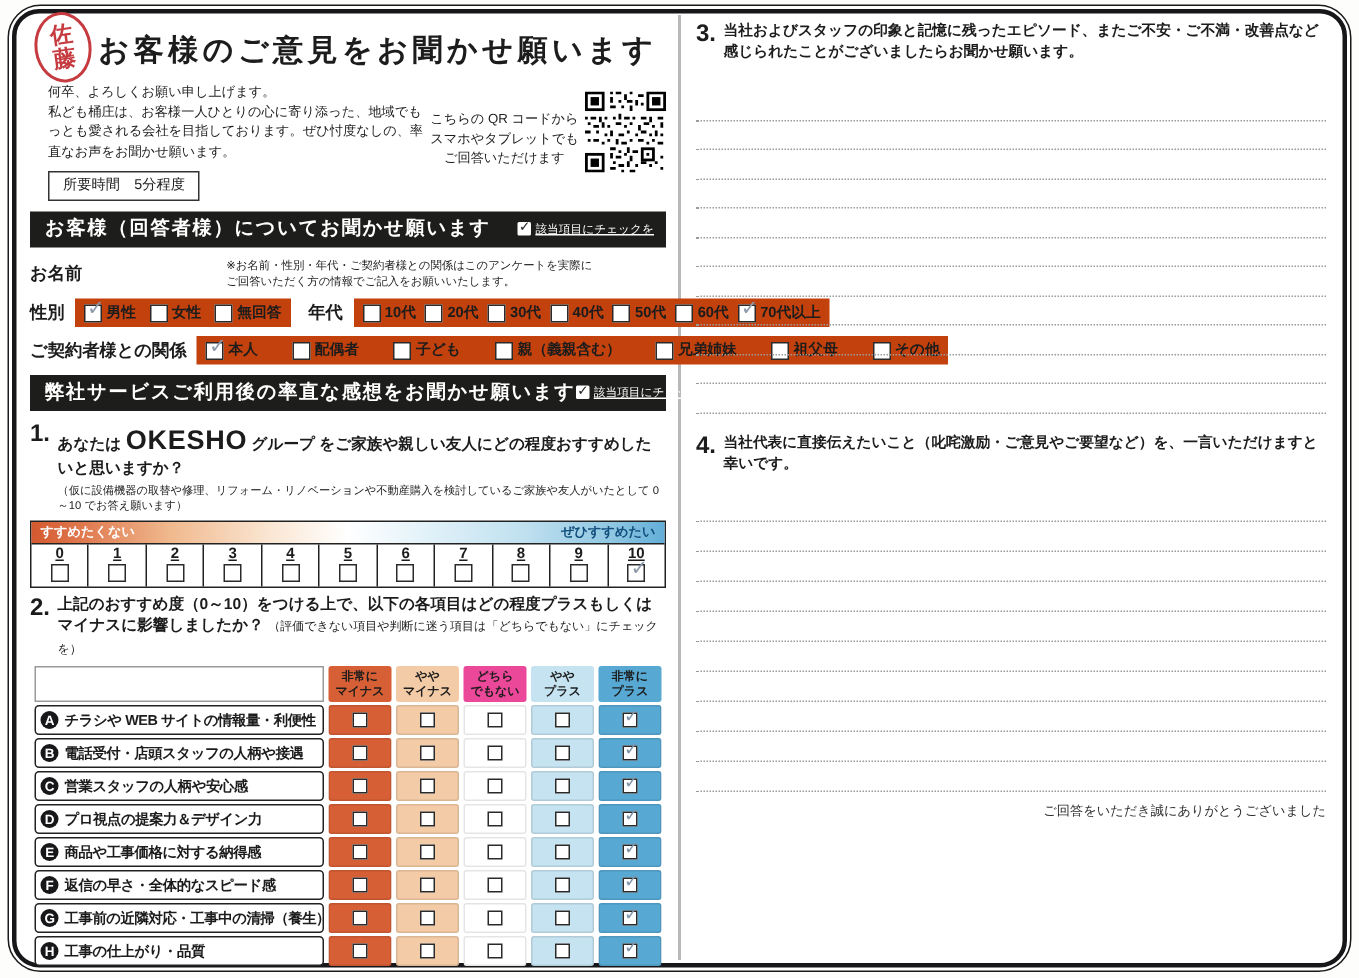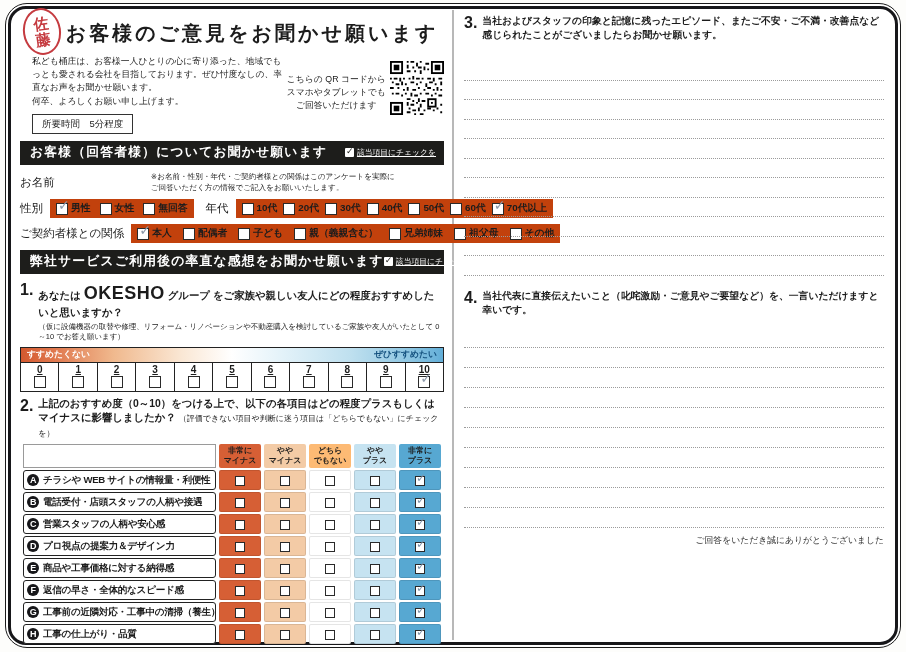--- a/index.html
+++ b/index.html
@@ -31,21 +31,21 @@
   .qr-box { width:54px; height:54px; margin:6px 0 0 4px; flex:none; }
 
   .sec-bar { display:flex; justify-content:space-between; align-items:center;
     background:#1d1d1b; color:#fff; padding:3px 8px 4px 10px; margin-top:7px; }
   .sec-bar .t { font-size:12.8px; font-weight:bold; letter-spacing:1.2px; white-space:nowrap; }
   .sec-badge { display:flex; align-items:center; gap:3px; font-size:7.8px; flex:none;text-decoration:underline; }
   .mini-cb { width:9px; height:9px; background:#fff; border-radius:1px; position:relative; flex:none; }
   .mini-cb::after { content:"✓"; color:#1d1d1b; font-size:9px; font-weight:bold; position:absolute; left:1px; top:-2px; }
 
   .row { display:flex; align-items:center; margin-top:6px; }
-  .fld-label { font-size:11.5px; font-weight:normal; white-space:nowrap; }
+  .fld-label { font-size:11.5px; font-weight:bold; white-space:nowrap; }
   .name-note { font-size:7.6px; line-height:1.45; margin-left:96px; }
   .opt-group { background:#c2410c; padding:3px 6px; display:flex; gap:9px; align-items:center; margin-left:7px; }
   .opt { display:flex; align-items:center; gap:3px; font-size:9.8px; font-weight:bold; white-space:nowrap; }
   .cb { width:12px; height:12px; border:1.3px solid #2a2a2a; background:#fff; position:relative; flex:none; }
   .cb.checked::after { content:"✓"; position:absolute; left:1px; top:-7px; font-size:14px; font-weight:bold; color:#8d9aab; }
   .cb.sm { width:10px; height:10px; }
   .cb.sm.checked::after { font-size:12px; top:-6px; left:0; color:#7f94a9; }
 
   .qblock { display:flex; gap:5px; margin-top:7px; }
   .qnum { font-size:16px; font-weight:800; line-height:1; padding-top:1px; }
@@ -93,22 +93,22 @@
   <span>佐</span>
   <span>藤</span>
 </div>
 
 <div class="col-left">
 
   <div class="page-title">お客様のご意見をお聞かせ願います</div>
 
   <div class="intro-row">
     <div class="intro-text">
+      <div>何卒、よろしくお願い申し上げます。</div>
       <div>私ども桶庄は、お客様一人ひとりの心に寄り添った、地域でもっとも愛される会社を目指しております。ぜひ忖度なしの、率直なお声をお聞かせ願います。</div>
-      <div>何卒、よろしくお願い申し上げます。</div>
       <div class="duration">所要時間　5分程度</div>
     </div>
     <div class="qr-note">
       <div>こちらの QR コードから</div>
       <div>スマホやタブレットでも</div>
       <div>ご回答いただけます</div>
     </div>
     <svg class="qr-box" viewBox="0 0 29 29" xmlns="http://www.w3.org/2000/svg">
       <rect width="29" height="29" fill="#fff"></rect>
       <rect x="0" y="0" width="7" height="7" fill="#000"></rect>
@@ -187,21 +187,21 @@
         </label>
       <label class="opt">
           <span class="cb checked"></span>
           <span>70代以上</span>
         </label>
     </span>
   </div>
 
   <div class="row">
     <span class="fld-label">ご契約者様との関係</span>
-    <span class="opt-group" style="gap:11px">
+    <span class="opt-group" style="gap:23px">
       <label class="opt">
           <span class="cb checked"></span>
           <span>本人</span>
         </label>
       <label class="opt">
           <span class="cb"></span>
           <span>配偶者</span>
         </label>
       <label class="opt">
           <span class="cb"></span>
@@ -309,21 +309,21 @@
         <col class="c-rt">
         <col class="c-rt">
       </colgroup>
     <tbody>
         <tr>
       <th class="lbl-h"></th>
       <th class="col-h" style="background: rgb(214, 95, 53);">非常に
 マイナス</th>
       <th class="col-h" style="background: rgb(243, 203, 166);">やや
 マイナス</th>
-      <th class="col-h" style="background: #fdba74; margin-top: 40px;">どちら
+      <th class="col-h" style="background: #ec4899; margin-top: 40px;">どちら
 でもない</th>
       <th class="col-h" style="background: rgb(198, 227, 241);">やや
 プラス</th>
       <th class="col-h" style="background: rgb(87, 168, 210);">非常に
 プラス</th>
     </tr>
     <tr>
       <td class="lbl">
             <span class="inner">
               <span class="rbadge">A</span>

